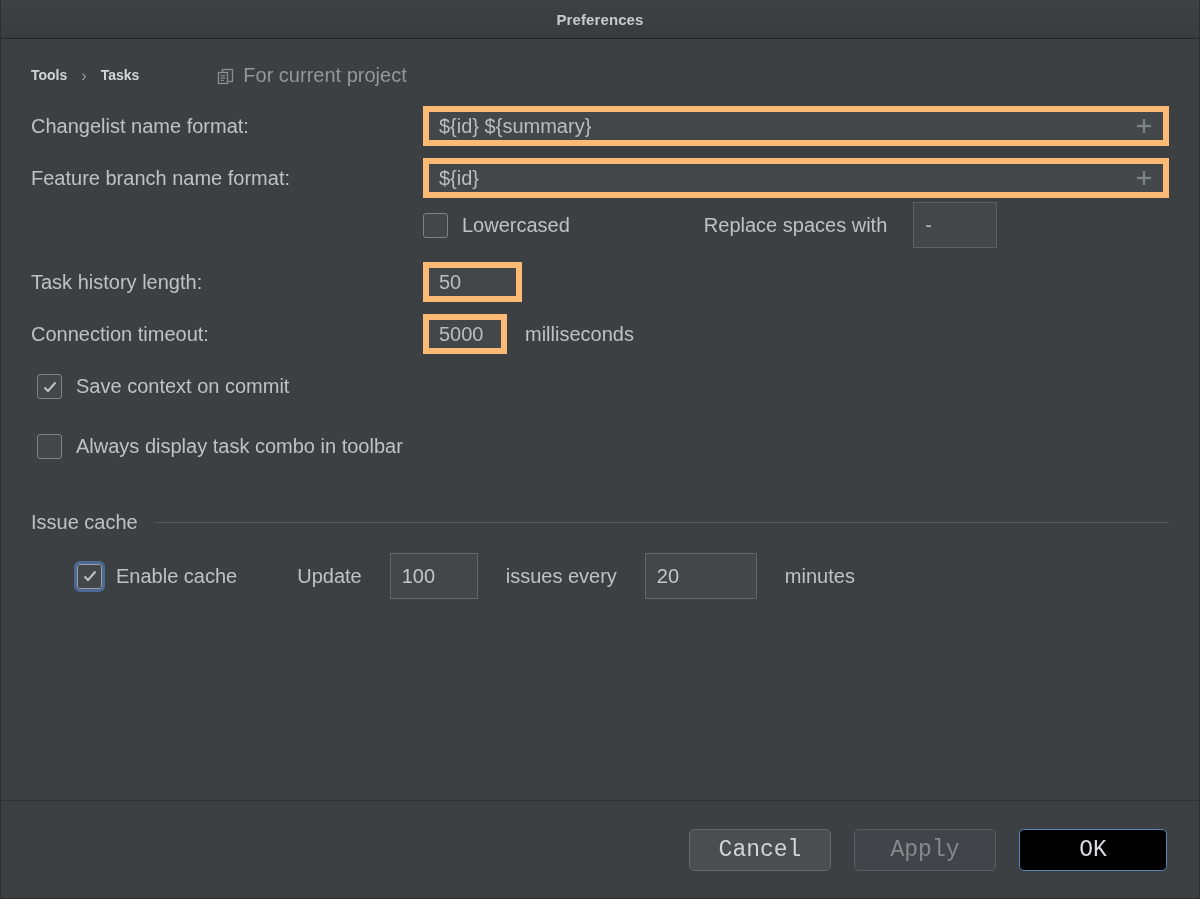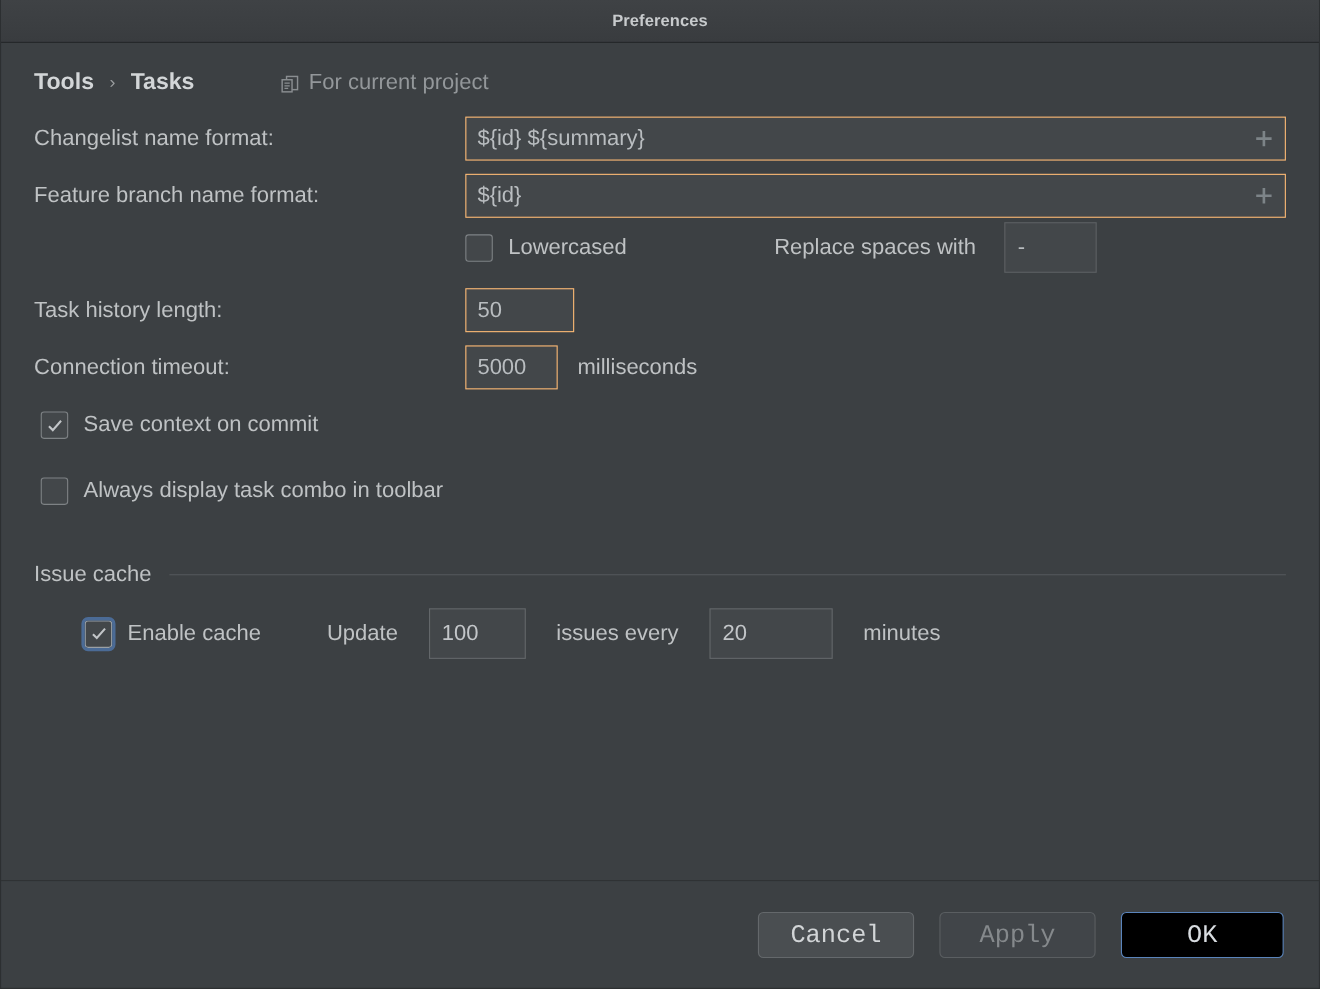--- a/index.html
+++ b/index.html
@@ -55,21 +55,21 @@
 
   
   .breadcrumb {
     display: flex;
     align-items: center;
     height: 66px;
     padding-top: 6px;
     box-sizing: border-box;
   }
   .crumb {
-    font-size: 21px;
+    font-size: 14px;
     font-weight: bold;
     color: #d3d6d8;
     white-space: nowrap;
   }
   .crumb-sep {
     font-size: 16px;
     color: #9a9d9f;
     margin: 0 14px;
     position: relative;
     top: 1px;
@@ -109,21 +109,21 @@
   .label-col {
     width: 392px;
     flex: 0 0 392px;
     display: flex;
     align-items: center;
   }
 
   
   .textfield {
     background: #43474a;
-    border: 1px solid #fdba74;
+    border: 6px solid #fdba74;
     box-sizing: border-box;
     height: 40px;
     display: flex;
     align-items: center;
     padding: 0 10px;
     color: #b9bdc0;
     font-size: 20px;
     position: relative;
   }
   .textfield.wide {

